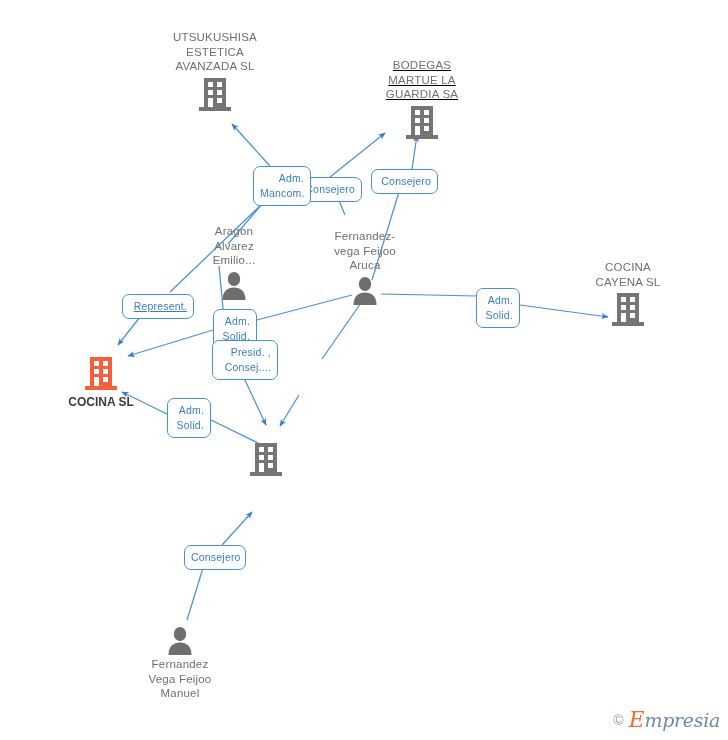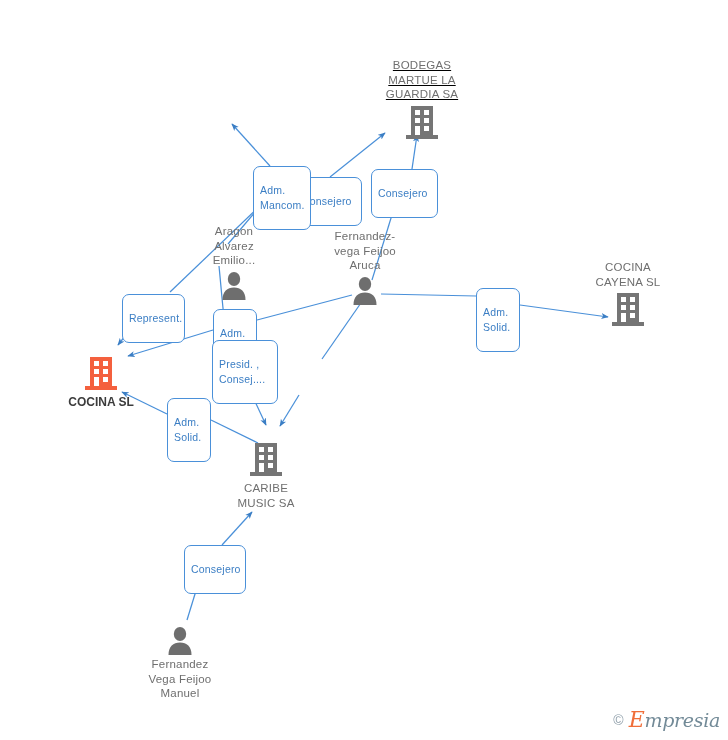--- a/index.html
+++ b/index.html
@@ -56,22 +56,22 @@
   
   .rel{
     position:absolute;
     box-sizing:border-box;
     background:#ffffff;
     border:1.4px solid #4a90d9;
     border-radius:7px;
     color:#3b7ec4;
     font-size:10.5px;
     line-height:15px;
-    text-align:left;
-    padding:16px 6px;
+    text-align:right;
+    padding:4px 6px;
     white-space:pre-line;
     letter-spacing:.2px;
   }
 
   
   #watermark{
     position:absolute;
     right:8px;
     bottom:8px;
     display:flex;
@@ -140,20 +140,41 @@
       <path d="M167,414 L122,392" marker-end="url(#arrow)"></path>
 
       <path d="M211,420 L258,443"></path>
 
       <path d="M222,545 L252,512" marker-end="url(#arrow)"></path>
 
       <path d="M187,620 L203,568"></path>
     </g>
   </svg>
 
+  <div class="node company caption-above" style="left:215px;top:30px;">
+    <span class="caption">UTSUKUSHISA
+ESTETICA
+AVANZADA SL</span>
+    <span class="glyph">
+      <svg width="36" height="38" viewBox="0 0 36 38" xmlns="http://www.w3.org/2000/svg">
+        <g fill="#757575">
+          <rect x="7" y="2" width="22" height="31"></rect>
+          <rect x="2" y="31" width="32" height="4"></rect>
+        </g>
+        <g fill="#ffffff">
+          <rect x="11" y="6" width="5" height="5"></rect>
+            <rect x="20" y="6" width="5" height="5"></rect>
+          <rect x="11" y="14" width="5" height="5"></rect>
+            <rect x="20" y="14" width="5" height="5"></rect>
+          <rect x="11" y="22" width="5" height="9"></rect>
+            <rect x="20" y="22" width="5" height="5"></rect>
+        </g>
+      </svg>
+    </span>
+  </div>
 
   <div class="node company caption-above" style="left:422px;top:58px;text-decoration:underline;">
     <span class="caption">BODEGAS
 MARTUE LA
 GUARDIA SA</span>
     <span class="glyph">
       <svg width="36" height="38" viewBox="0 0 36 38" xmlns="http://www.w3.org/2000/svg">
         <g fill="#757575">
           <rect x="7" y="2" width="22" height="31"></rect>
           <rect x="2" y="31" width="32" height="4"></rect>
@@ -221,22 +242,20 @@
         <g fill="#ffffff">
           <rect x="11" y="6" width="5" height="5"></rect>
             <rect x="20" y="6" width="5" height="5"></rect>
           <rect x="11" y="14" width="5" height="5"></rect>
             <rect x="20" y="14" width="5" height="5"></rect>
           <rect x="11" y="22" width="5" height="9"></rect>
             <rect x="20" y="22" width="5" height="5"></rect>
         </g>
       </svg>
     </span>
-    <span class="caption">CARIBE
-MUSIC SA</span>
   </div>
 
   <div class="node person caption-above" style="left:234px;top:192px;margin-top:32px;">
     <span class="caption">Aragon
 Alvarez
 Emilio...</span>
     <span class="glyph">
       <svg width="30" height="30" viewBox="0 0 30 30" xmlns="http://www.w3.org/2000/svg">
         <g fill="#6e6e6e">
           <ellipse cx="15" cy="9" rx="6.2" ry="7"></ellipse>
@@ -274,21 +293,21 @@
 Manuel</span>
   </div>
 
   <div class="rel" style="left:371px;top:169px;width:67px;">Consejero</div>
 
   <div class="rel" style="left:295px;top:177px;width:67px;">Consejero</div>
 
   <div class="rel" style="left:253px;top:166px;width:58px;">Adm.
 Mancom.</div>
 
-  <div class="rel" style="left:122px;top:294px;width:63px;">Represent.</div>
+  <div class="rel" style="left:122px;top:294px;width:72px;text-decoration:underline;">Represent.</div>
 
   <div class="rel" style="left:476px;top:288px;width:44px;">Adm.
 Solid.</div>
 
   <div class="rel" style="left:213px;top:309px;width:44px;">Adm.
 Solid.</div>
 
 
   <div class="rel" style="left:212px;top:340px;width:66px;">Presid. ,
 Consej....</div>

